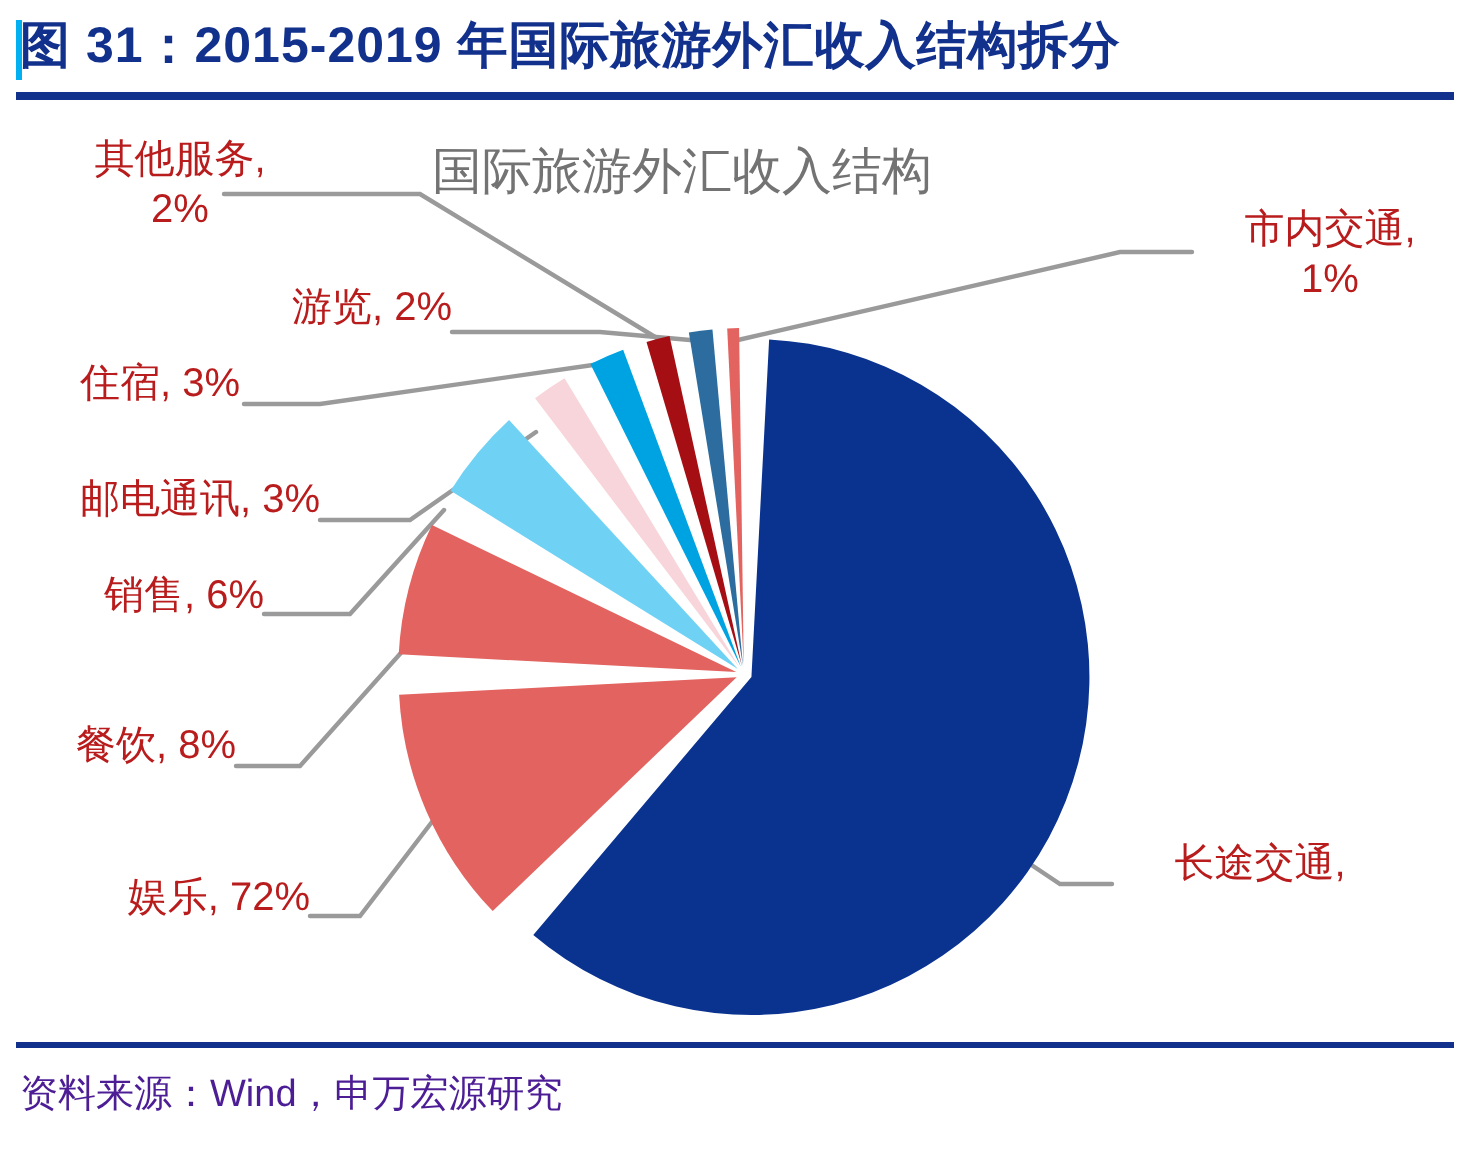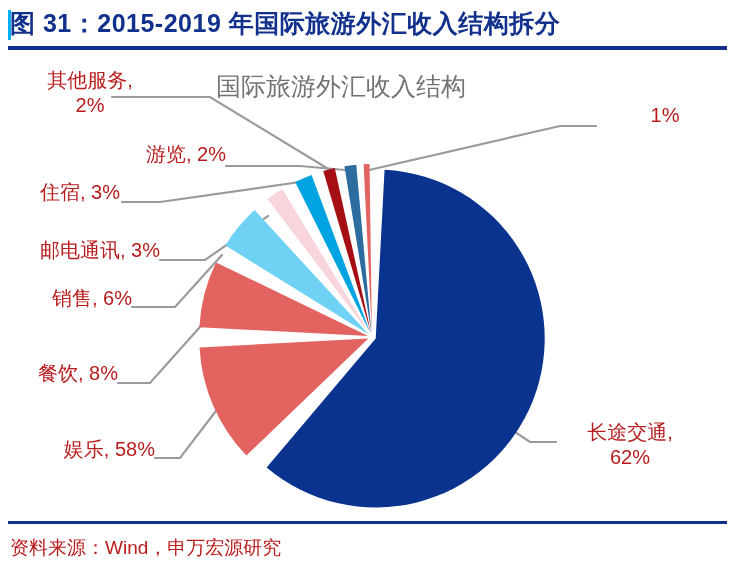--- a/index.html
+++ b/index.html
@@ -25,21 +25,21 @@
   .hdr-rule{
     position:absolute;left:8px;top:40px;width:719px;height:4px;background:#12318c;
   }
 
   
   .ftr-rule{
     position:absolute;left:8px;top:521px;width:719px;height:3px;background:#12318c;
   }
   .ftr-text{
     position:absolute;left:10px;top:534px;
-    font-size:19px;line-height:28px;color:#b91c1c;white-space:nowrap;
+    font-size:19px;line-height:28px;color:#4c1d95;white-space:nowrap;
   }
 
   
   .plot{position:absolute;left:0;top:50px;width:735px;height:470px;}
   .plot svg{display:block;}
 
   .sub-title{
     position:absolute;left:216px;top:20px;
     font-size:25px;line-height:32px;color:#737373;white-space:nowrap;
   }
@@ -112,29 +112,29 @@
     <div class="dl rt" style="left:66px;top:92px;width:160px;text-align:right;">游览, 2%</div>
 
     <div class="dl rt" style="left:-20px;top:130px;width:140px;">住宿, 3%</div>
 
     <div class="dl rt" style="left:-10px;top:188px;width:170px;">邮电通讯, 3%</div>
 
     <div class="dl rt" style="left:-10px;top:236px;width:142px;">销售, 6%</div>
 
     <div class="dl rt" style="left:-14px;top:311px;width:132px;">餐饮, 8%</div>
 
-    <div class="dl rt" style="left:5px;top:387px;width:150px;">娱乐, 58%</div>
+    <div class="dl rt" style="left:5px;top:387px;width:150px;">娱乐, 72%</div>
 
     <div class="dl ctr" style="left:600px;top:53px;width:130px;">
+      <div>市内交通,</div>
       <div>1%</div>
     </div>
 
     <div class="dl ctr" style="left:560px;top:370px;width:140px;">
       <div>长途交通,</div>
-      <div>62%</div>
     </div>
 
   </div>
 
   <div class="ftr-rule"></div>
   <div class="ftr-text">资料来源：Wind，申万宏源研究</div>
 
 </div>
 
 </body></html>

